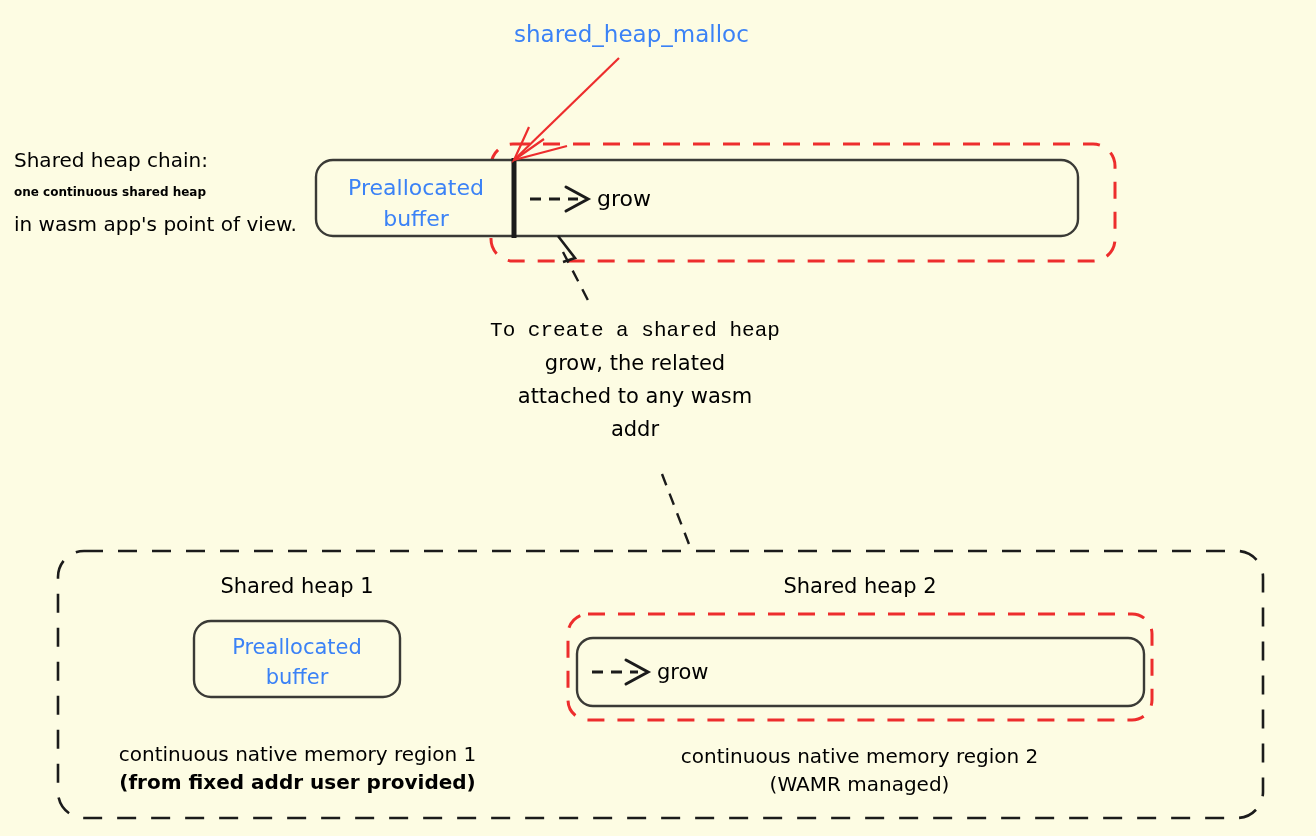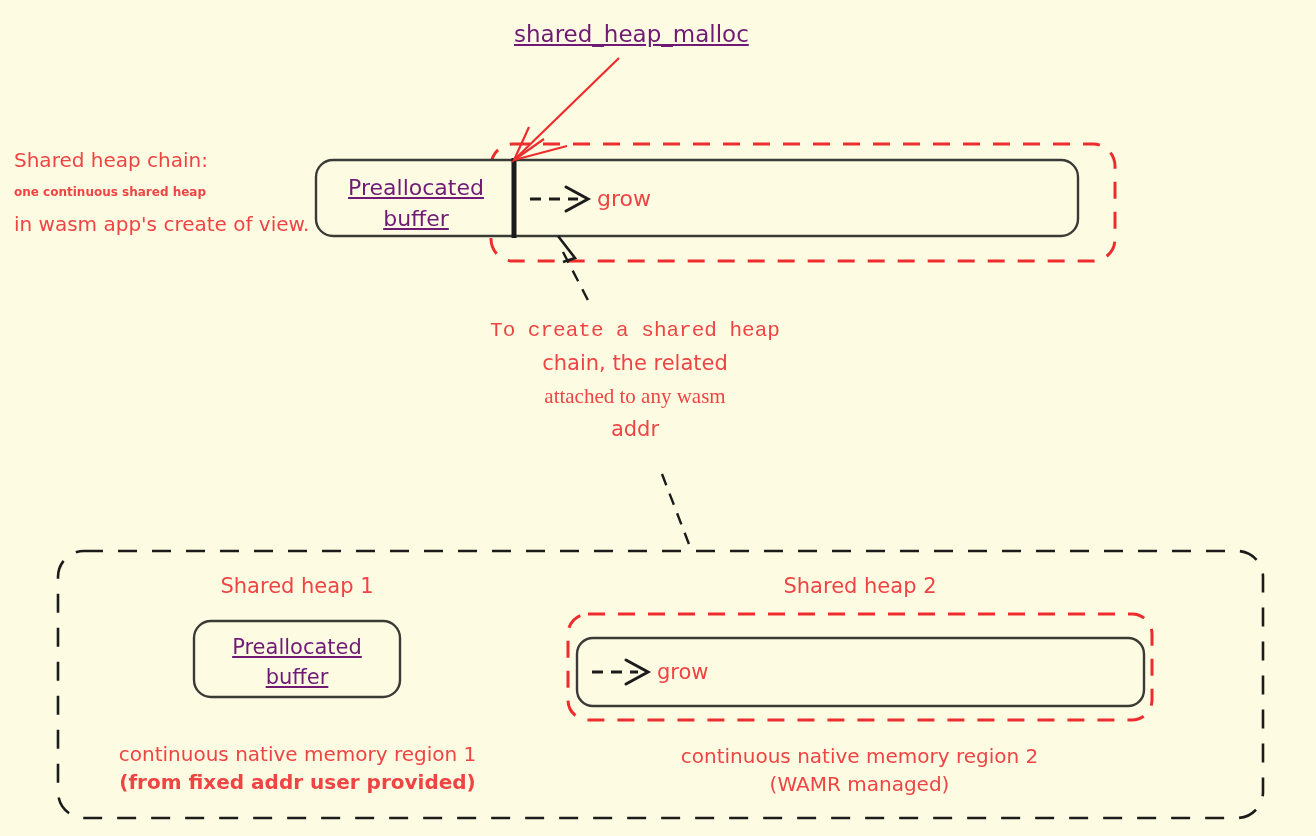--- a/index.html
+++ b/index.html
@@ -21,26 +21,25 @@
     position: absolute;
     left: 0;
     top: 0;
     width: 1316px;
     height: 836px;
     pointer-events: none;
   }
   .txt {
     position: absolute;
     white-space: pre;
-    color: #ef4444;
+    color: #000000;
     font-family: "DejaVu Sans", sans-serif;
   }
   .red {
-    color: #701a75;
-    text-decoration: underline;
+    color: #3b82f6;
   }
   .center {
     text-align: center;
   }
 </style>
 </head>
 <body>
 
 <div id="canvas">
 
@@ -74,34 +73,34 @@
 
     <line x1="592" y1="672" x2="638" y2="672" stroke="#1b1b1b" stroke-width="3" stroke-dasharray="11 8"></line>
     <polyline points="626,660 648,672 626,684" fill="none" stroke="#1b1b1b" stroke-width="3" stroke-linecap="round" stroke-linejoin="miter"></polyline>
   </svg>
 
   <div class="txt red" style="left:514px; top:21px; font-size:23px;">shared_heap_malloc</div>
 
   <div style="position:absolute; left:14px; top:144px;">
     <div class="txt" style="position:static; font-size:20px; line-height:32px;">Shared heap chain:</div>
     <div class="txt" style="position:static; font-size:12px; line-height:32px;font-weight:bold;">one continuous shared heap</div>
-    <div class="txt" style="position:static; font-size:20px; line-height:32px;">in wasm app's create of view.</div>
+    <div class="txt" style="position:static; font-size:20px; line-height:32px;">in wasm app's point of view.</div>
   </div>
 
   <div class="center" style="position:absolute; left:330px; top:172px; width:172px;">
     <div class="txt red" style="position:static; font-size:22px; line-height:31px; display:block;">Preallocated</div>
     <div class="txt red" style="position:static; font-size:22px; line-height:31px; display:block;">buffer</div>
   </div>
 
   <div class="txt" style="left:597px; top:186px; font-size:22px;">grow</div>
 
   <div class="center" style="position:absolute; left:490px; top:314px; width:290px;">
     <div class="txt" style="position:static; font-size:21px; line-height:33px; display:block;font-family:Liberation Mono, monospace;">To create a shared heap</div>
-    <div class="txt" style="position:static; font-size:21px; line-height:33px; display:block;">chain, the related</div>
-    <div class="txt" style="position:static; font-size:21px; line-height:33px; display:block;font-family:Liberation Serif, serif;">attached to any wasm</div>
+    <div class="txt" style="position:static; font-size:21px; line-height:33px; display:block;">grow, the related</div>
+    <div class="txt" style="position:static; font-size:21px; line-height:33px; display:block;">attached to any wasm</div>
     <div class="txt" style="position:static; font-size:21px; line-height:33px; display:block;">addr</div>
   </div>
 
   <div class="txt center" style="left:197px; top:574px; width:200px; font-size:21px;">Shared heap 1</div>
 
   <div class="center" style="position:absolute; left:200px; top:632px; width:194px;">
     <div class="txt red" style="position:static; font-size:21px; line-height:30px; display:block;">Preallocated</div>
     <div class="txt red" style="position:static; font-size:21px; line-height:30px; display:block;">buffer</div>
   </div>
 

